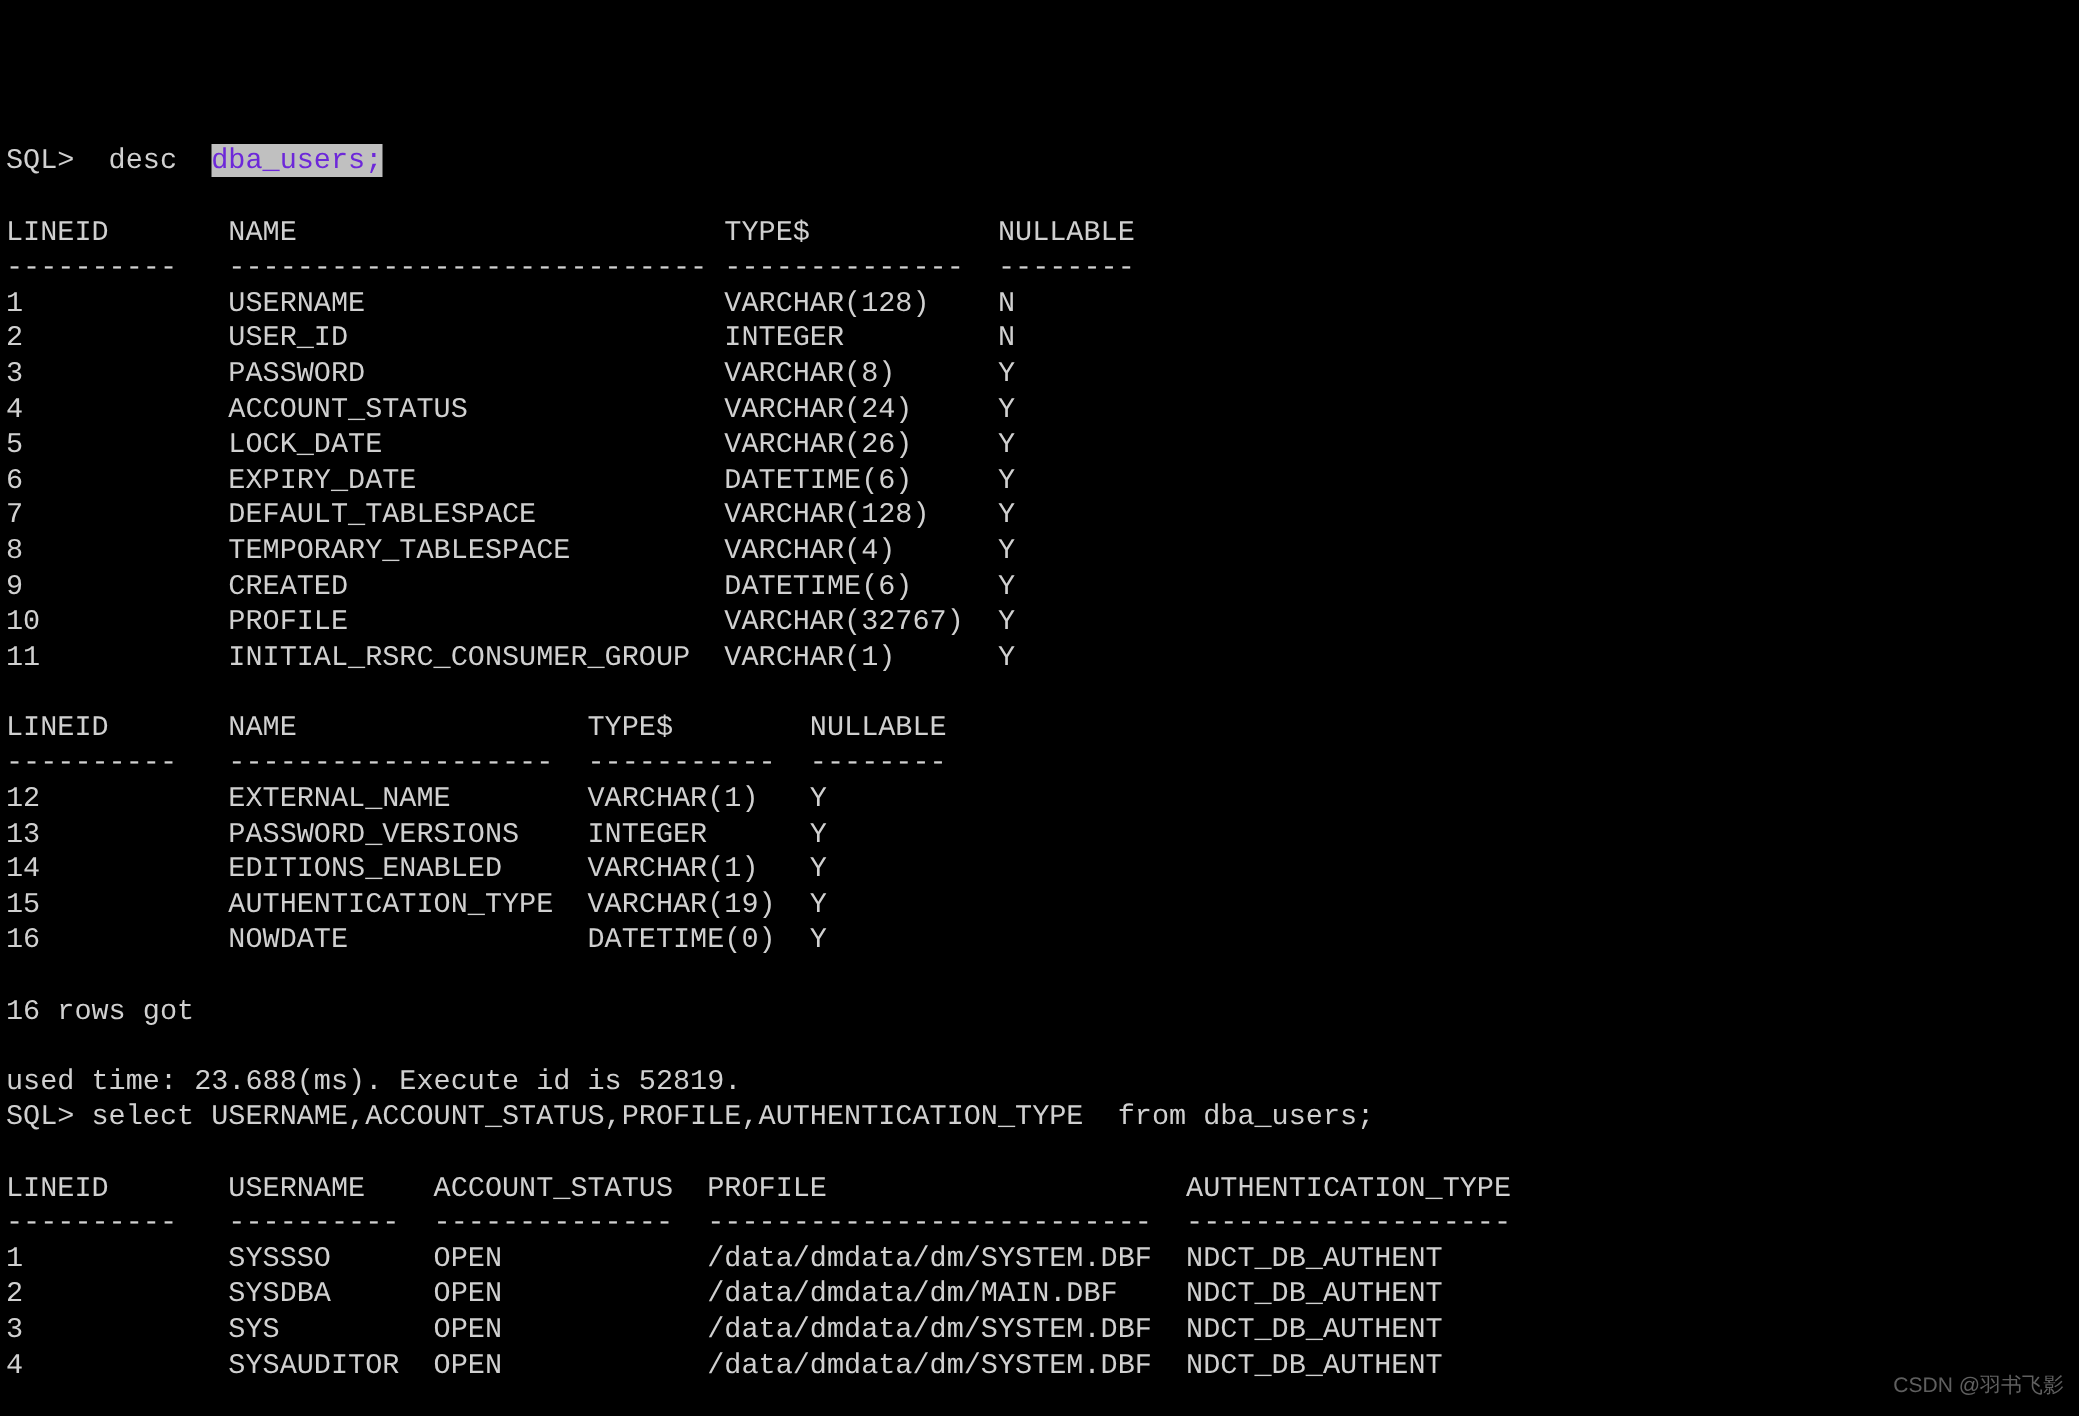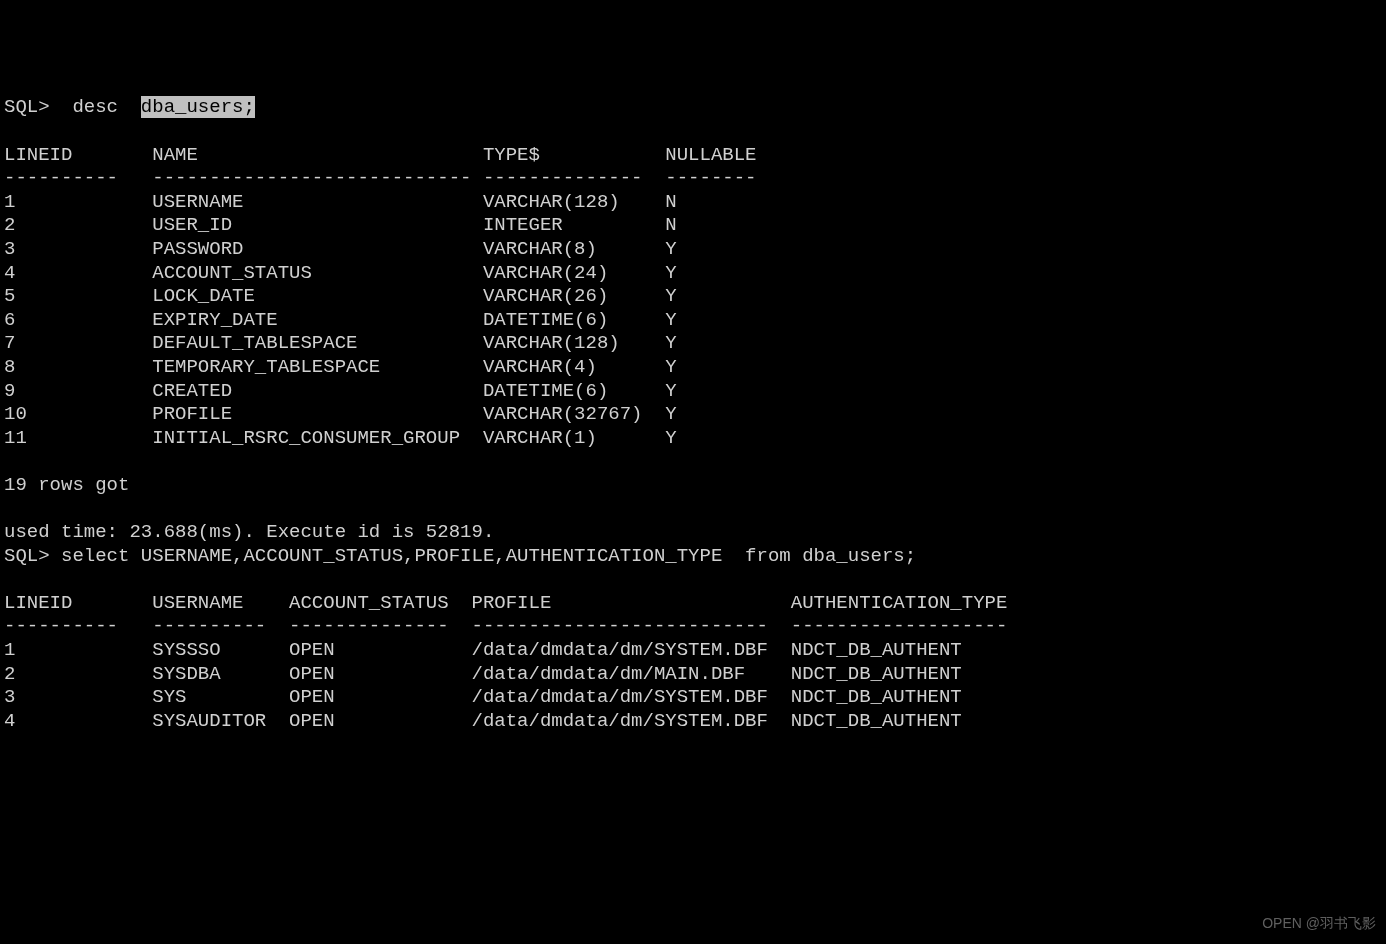--- a/index.html
+++ b/index.html
@@ -8,21 +8,21 @@
       font-family: "Courier New", monospace;
       font-size: 19px;
       line-height: 23.6px;
       margin: 0;
       padding: 2px 4px;
       white-space: pre;
       letter-spacing: 0px;
     }
     .hl {
       background: #c0c0c0;
-      color: #000000;
+      color: #6d28d9;
       font-family: Liberation Mono, monospace;
     }
     .watermark {
       position: fixed;
       bottom: 8px;
       right: 10px;
       color: #888;
       font-family: sans-serif;
       font-size: 14px;
       opacity: .7;
@@ -42,30 +42,38 @@
 3            PASSWORD                     VARCHAR(8)      Y       
 4            ACCOUNT_STATUS               VARCHAR(24)     Y       
 5            LOCK_DATE                    VARCHAR(26)     Y       
 6            EXPIRY_DATE                  DATETIME(6)     Y       
 7            DEFAULT_TABLESPACE           VARCHAR(128)    Y       
 8            TEMPORARY_TABLESPACE         VARCHAR(4)      Y       
 9            CREATED                      DATETIME(6)     Y       
 10           PROFILE                      VARCHAR(32767)  Y       
 11           INITIAL_RSRC_CONSUMER_GROUP  VARCHAR(1)      Y       
 </span>
-<span>19 rows got</span>
+<span>LINEID       NAME                 TYPE$        NULLABLE
+----------   -------------------  -----------  --------
+12           EXTERNAL_NAME        VARCHAR(1)   Y       
+13           PASSWORD_VERSIONS    INTEGER      Y       
+14           EDITIONS_ENABLED     VARCHAR(1)   Y       
+15           AUTHENTICATION_TYPE  VARCHAR(19)  Y       
+16           NOWDATE              DATETIME(0)  Y       
+</span>
+<span>16 rows got</span>
 
 <span>used time: 23.688(ms). Execute id is 52819.</span>
 <span>SQL&gt; select USERNAME,ACCOUNT_STATUS,PROFILE,AUTHENTICATION_TYPE  from dba_users;</span>
 
 <span>LINEID       USERNAME    ACCOUNT_STATUS  PROFILE                     AUTHENTICATION_TYPE
 ----------   ----------  --------------  --------------------------  -------------------
 1            SYSSSO      OPEN            /data/dmdata/dm/SYSTEM.DBF  NDCT_DB_AUTHENT    
 2            SYSDBA      OPEN            /data/dmdata/dm/MAIN.DBF    NDCT_DB_AUTHENT    
 3            SYS         OPEN            /data/dmdata/dm/SYSTEM.DBF  NDCT_DB_AUTHENT    
 4            SYSAUDITOR  OPEN            /data/dmdata/dm/SYSTEM.DBF  NDCT_DB_AUTHENT    
 </span>
 
 </div>
-<span class="watermark">OPEN @羽书飞影</span>
+<span class="watermark">CSDN @羽书飞影</span>
 
 
 
 
 </body></html>

